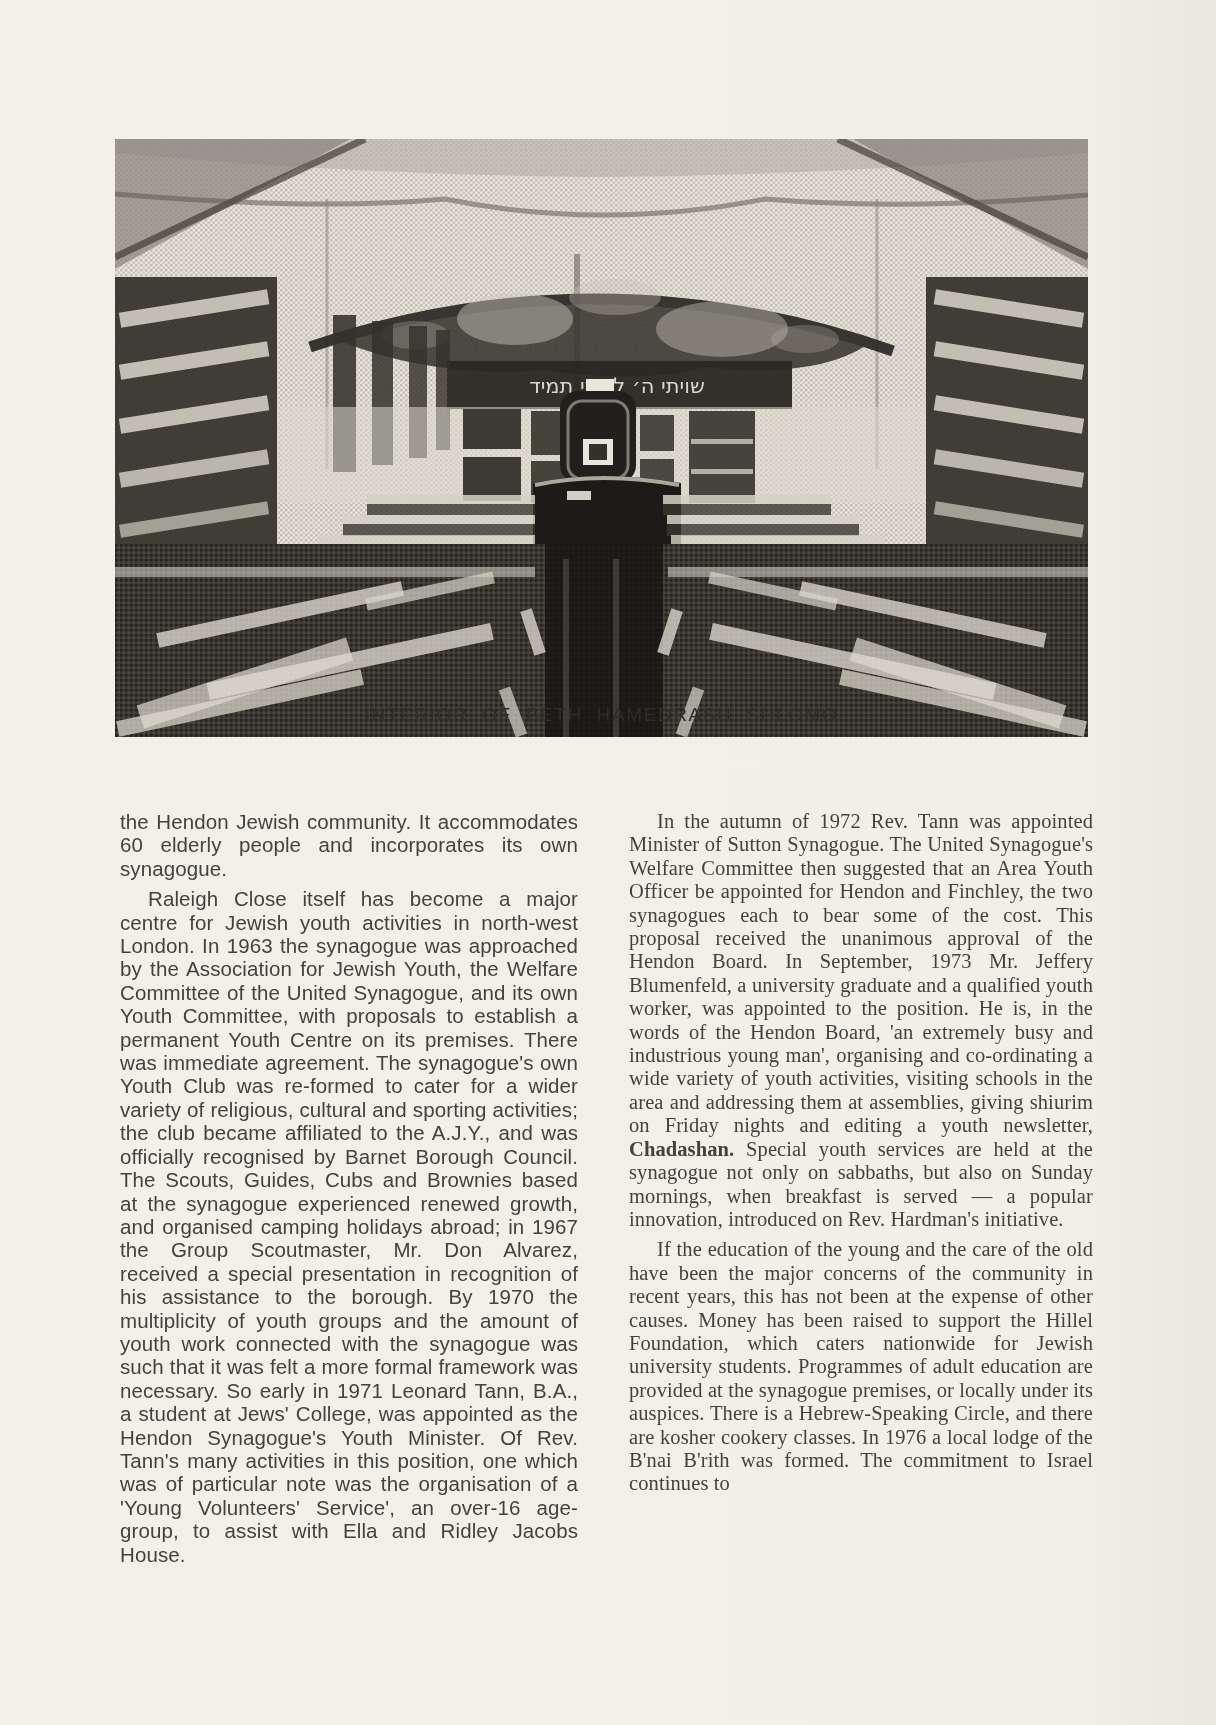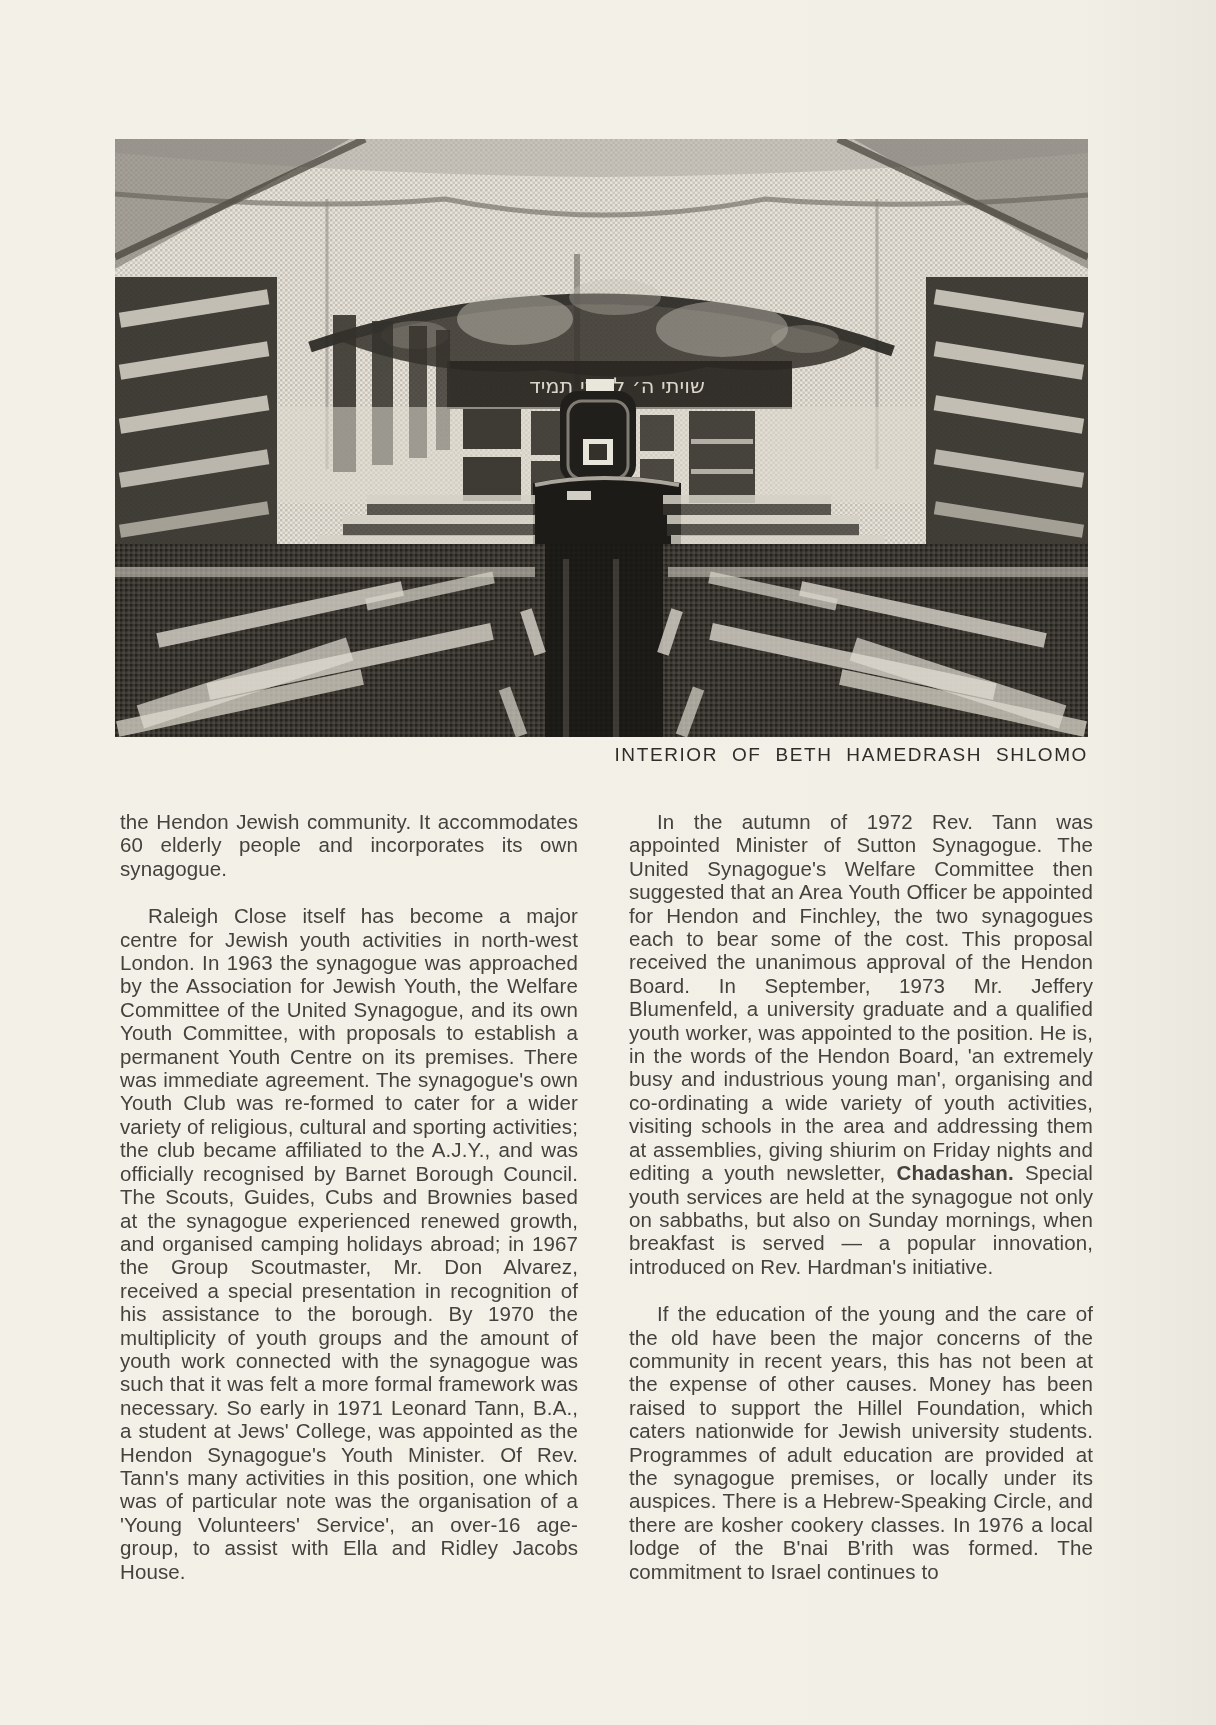--- a/index.html
+++ b/index.html
@@ -8,36 +8,36 @@
     width:1216px;height:1725px;
     background:linear-gradient(to right,#f3f0e8 0%,#f2efe7 88%,#eae7df 100%);
     font-family:"Liberation Sans",sans-serif;
     overflow:hidden;
   }
   .photo-wrap{
     position:absolute;left:115px;top:139px;width:973px;height:598px;
   }
   .photo-wrap svg{display:block;width:973px;height:598px;}
   .caption{
-    position:absolute;left:115px;top:744px;width:973px;
-    text-align:right;
+    position:absolute;left:115px;top:704px;width:973px;
+    text-align:center;
     font-size:19px;letter-spacing:1.6px;word-spacing:7px;
     color:#2f2d2a;
   }
   .col{
     position:absolute;top:810px;
     font-size:20.5px;line-height:23.4px;
     color:#44423d;
     text-align:justify;
     letter-spacing:0.1px;
   }
   .col-left{left:120px;width:458px;}
-  .col-right{left:629px;width:464px;}
+  .col-right{left:629px;width:464px;font-family:Liberation Serif, serif;}
   .col p{margin:0;}
-  .col p + p{margin-top:24px;text-indent:28px;}
+  .col p + p{margin-top:7px;text-indent:28px;}
   .col p.indent-first{text-indent:28px;}
   .bold{font-weight:bold;}
 </style>
 </head>
 <body>
 
 <div class="page">
 
   <div class="photo-wrap">
     <svg viewBox="0 0 973 598" xmlns="http://www.w3.org/2000/svg">

